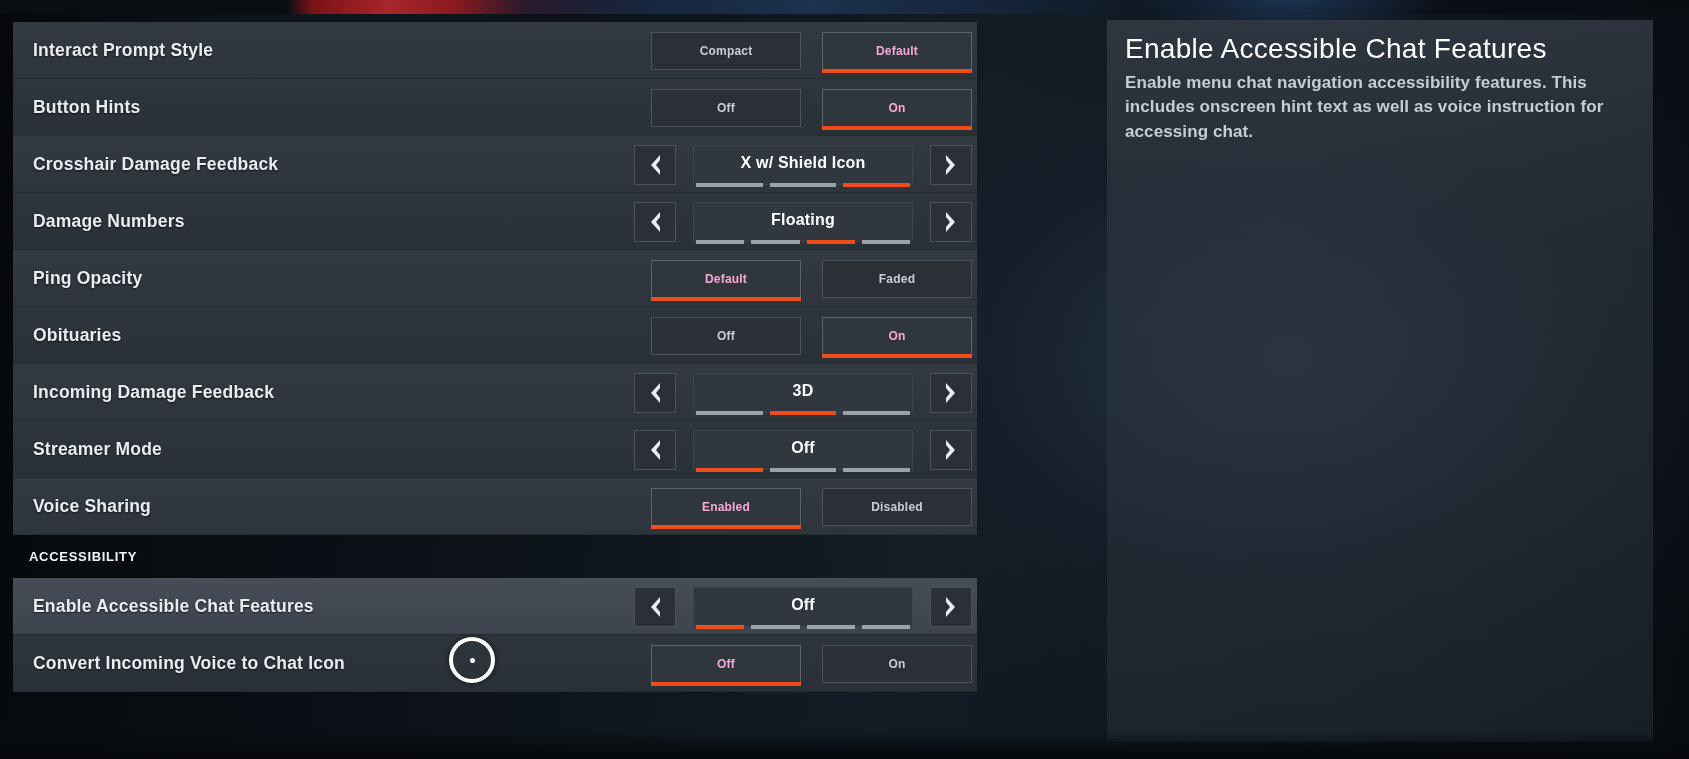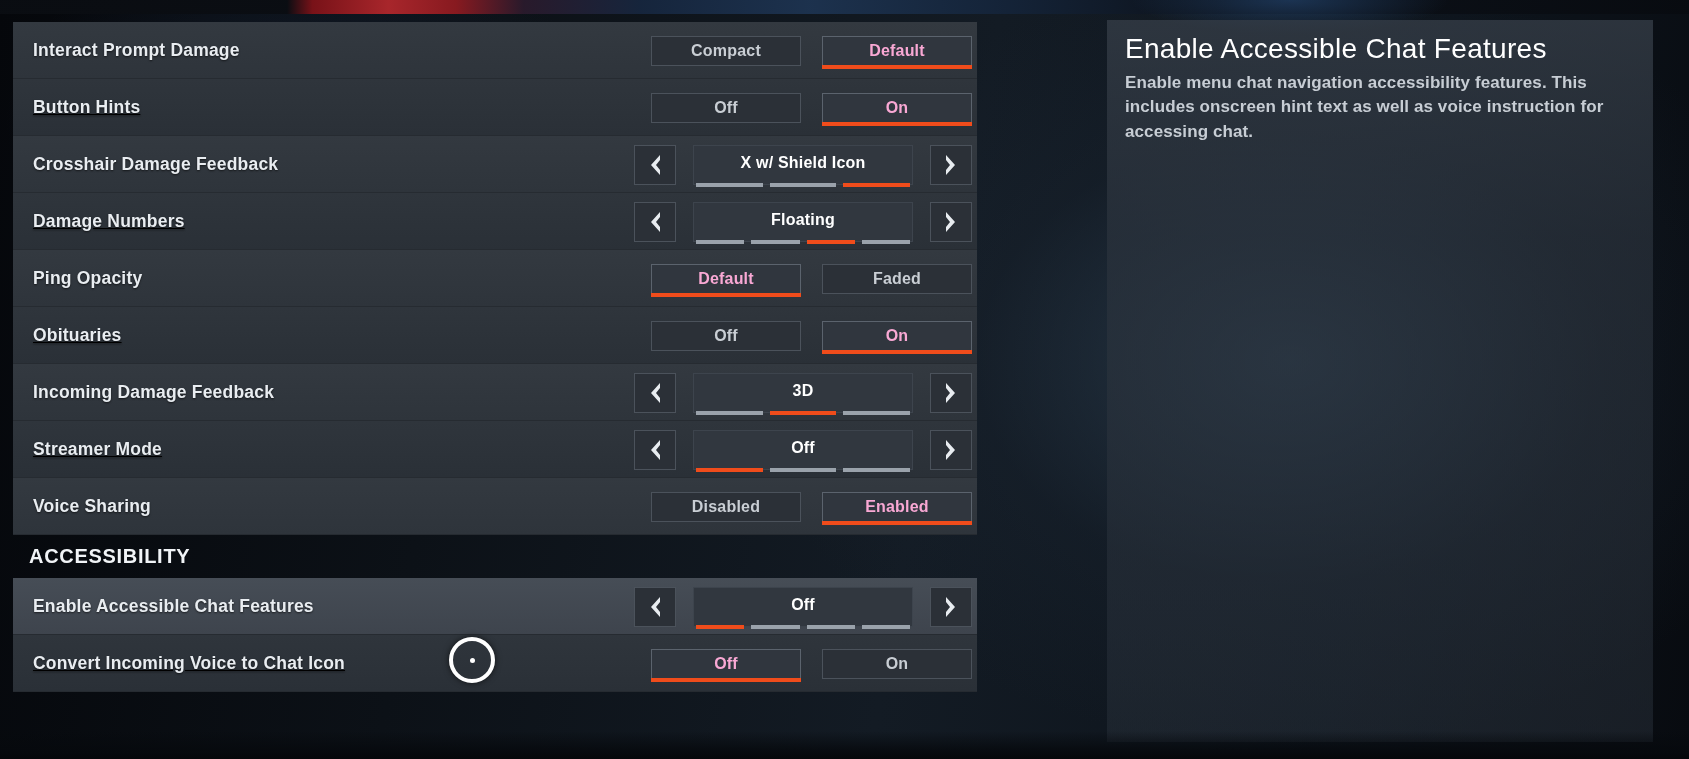--- a/index.html
+++ b/index.html
@@ -49,21 +49,21 @@
   }
 
   .row {
     position: relative;
     height: 57px;
     background: linear-gradient(180deg, #333940 0%, #2e343b 100%);
     border-bottom: 1px solid #262b31;
     display: flex;
     align-items: center;
   }
-  .row.alt { background: linear-gradient(180deg, #2f353c 0%, #2a3037 100%); text-decoration: underline; }
+  .row.alt { background: linear-gradient(180deg, #2f353c 0%, #2a3037 100%); }
   .row.hovered { background: linear-gradient(180deg, #464d56 0%, #3e444d 100%); }
 
   .row-label {
     flex: 0 0 auto;
     padding-left: 20px;
     font-size: 17.5px;
     font-weight: 700;
     color: #e9edf1;
     letter-spacing: .2px;
     white-space: nowrap;
@@ -77,27 +77,27 @@
     height: 57px;
     display: flex;
     align-items: center;
   }
 
   
   .toggle-pair { display: flex; gap: 21px; align-items: center; }
   .opt {
     position: relative;
     width: 150px;
-    height: 30px;
+    height: 38px;
     display: flex;
     align-items: center;
     justify-content: center;
     background: #2b3037;
     border: 1px solid #4b525b;
-    font-size: 16px;
+    font-size: 12px;
     font-weight: 700;
     color: #c9ced4;
     letter-spacing: .2px;
   }
   .opt.sel {
     background: #30363e;
     color: #f9a8d4;
     border-color: #5b636d;
   }
   .opt.sel::after {
@@ -145,21 +145,21 @@
   }
   .seg { flex: 1 1 0; height: 4px; background: #9aa2ab; }
   .seg.on { background: #f04c1b; }
 
   
   .section-head {
     height: 43px;
     display: flex;
     align-items: center;
     padding-left: 16px;
-    font-size: 20px;
+    font-size: 13px;
     font-weight: 700;
     letter-spacing: .7px;
     color: #f1f4f7;
     background: transparent;
   }
 
   
   #description-panel {
     position: absolute;
     left: 1107px;
@@ -217,21 +217,21 @@
 </head>
 <body>
 
 <div id="screen">
 
   <div class="top-bleed"></div>
   <div class="top-glow"></div>
 
   <div id="settings-list">
       <div class="row">
-        <div class="row-label">Interact Prompt Damage</div>
+        <div class="row-label">Interact Prompt Style</div>
         <div class="row-control">
           <div class="toggle-pair">
             <div class="opt">Compact</div>
             <div class="opt sel">Default</div>
           </div>
         </div>
       </div>
       <div class="row alt">
         <div class="row-label">Button Hints</div>
         <div class="row-control">
@@ -357,22 +357,22 @@
                 <path d="M5 2 L14 12 L5 22 L5 17 L9 12 L5 7 Z" fill="#e8ecf0"></path>
               </svg>
             </div>
           </div>
         </div>
       </div>
       <div class="row">
         <div class="row-label">Voice Sharing</div>
         <div class="row-control">
           <div class="toggle-pair">
+            <div class="opt sel">Enabled</div>
             <div class="opt">Disabled</div>
-            <div class="opt sel">Enabled</div>
           </div>
         </div>
       </div>
       <div class="section-head">ACCESSIBILITY</div>
       <div class="row hovered">
         <div class="row-label">Enable Accessible Chat Features</div>
         <div class="row-control">
           <div class="stepper">
             <div class="arrow-btn">
               <svg width="20" height="24" viewBox="0 0 20 24">

